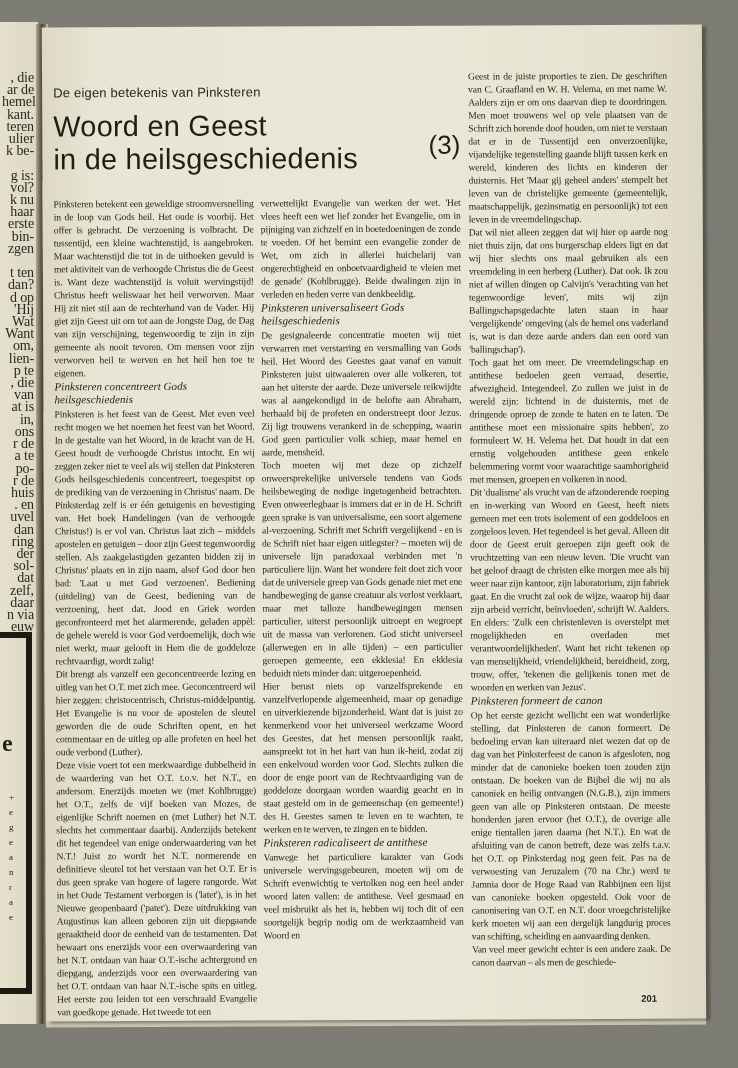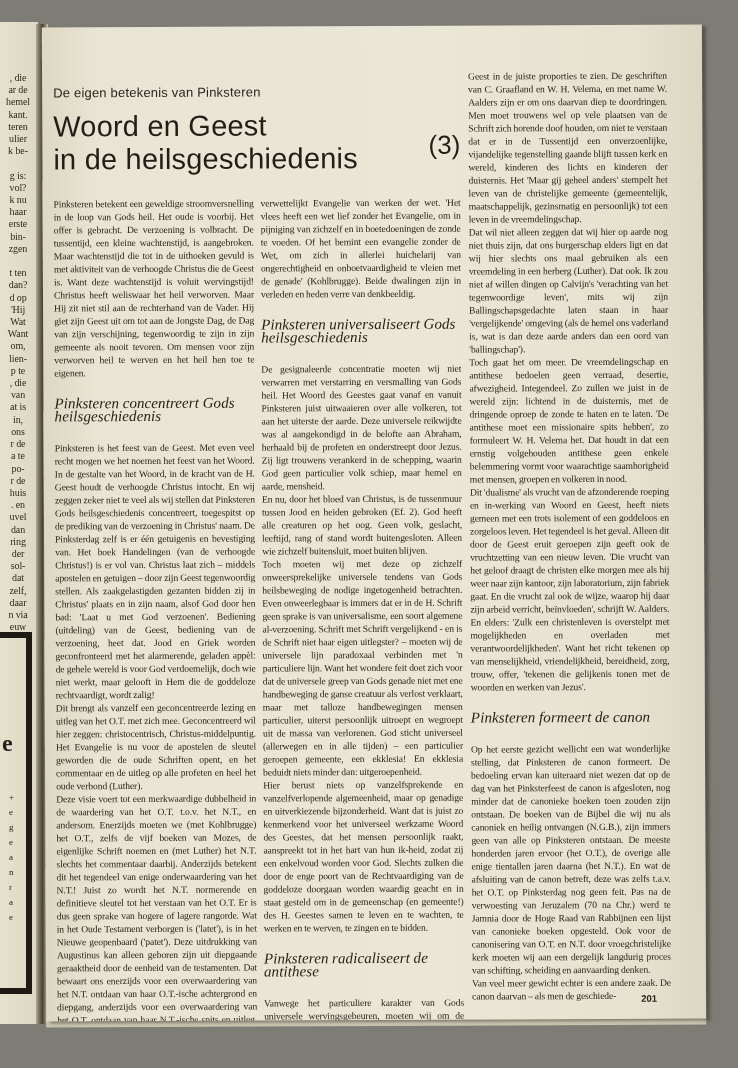--- a/index.html
+++ b/index.html
@@ -8,21 +8,21 @@
     background:#7e7d75;
     font-family:"Liberation Serif",serif;
   }
   
   .page-left{
     position:absolute;left:0;top:22px;width:38px;height:1002px;
     background:linear-gradient(90deg,#e6e1cd,#ddd8c3);
   }
   .frag-col{
     position:absolute;top:50px;right:4px;width:32px;
-    text-align:center;font-size:10px;line-height:12.2px;
+    text-align:right;font-size:14px;line-height:12.2px;
     color:#2c2821;letter-spacing:-0.1px;white-space:nowrap;
   }
   .edge-box{
     position:absolute;left:-42px;top:610px;width:62px;height:350px;
     border:6px solid #1d1a14;
   }
   .box-big-glyph{
     position:absolute;left:2px;top:708px;font-size:24px;font-weight:bold;
     color:#24201a;font-family:"Liberation Serif",serif;
   }
@@ -58,22 +58,22 @@
   .col{
     position:absolute;width:200px;
     font-size:9.6px;line-height:13px;text-align:justify;
     color:#282319;letter-spacing:-0.1px;word-spacing:-0.3px;
   }
   #col1{left:11px;top:170px;}
   #col2{left:218px;top:170px;}
   #col3{left:426px;top:44px;width:199px;}
   .body-p{margin:0;}
   .sub-head{
-    font-size:15px;font-style:italic;font-weight:normal;
-    margin:18px 0;letter-spacing:0.1px;text-align:left;
+    font-size:11px;font-style:italic;font-weight:normal;
+    margin:1px 0;letter-spacing:0.1px;text-align:left;
   }
   .page-number{
     position:absolute;left:547px;top:968px;width:64px;text-align:right;
     font-family:"Liberation Sans",sans-serif;font-weight:bold;
     font-size:9.5px;color:#24201a;
   }
   .frag-line{min-height:12.2px;}
 </style>
 </head>
 <body>
@@ -159,21 +159,20 @@
       <p class="body-p">Pinksteren betekent een geweldige stroomversnelling in de loop van Gods heil. Het oude is voorbij. Het offer is gebracht. De verzoening is volbracht. De tussentijd, een kleine wachtenstijd, is aangebroken. Maar wachtenstijd die tot in de uithoeken gevuld is met aktiviteit van de verhoogde Christus die de Geest is. Want deze wachtenstijd is voluit wervingstijd! Christus heeft weliswaar het heil verworven. Maar Hij zit niet stil aan de rechterhand van de Vader. Hij giet zijn Geest uit om tot aan de Jongste Dag, de Dag van zijn verschijning, tegenwoordig te zijn in zijn gemeente als nooit tevoren. Om mensen voor zijn verworven heil te werven en het heil hen toe te eigenen.</p>
       <h3 class="sub-head">Pinksteren concentreert Gods heilsgeschiedenis</h3>
       <p class="body-p">Pinksteren is het feest van de Geest. Met even veel recht mogen we het noemen het feest van het Woord. In de gestalte van het Woord, in de kracht van de H. Geest houdt de verhoogde Christus intocht. En wij zeggen zeker niet te veel als wij stellen dat Pinksteren Gods heilsgeschiedenis concentreert, toegespitst op de prediking van de verzoening in Christus' naam. De Pinksterdag zelf is er één getuigenis en bevestiging van. Het boek Handelingen (van de verhoogde Christus!) is er vol van. Christus laat zich – middels apostelen en getuigen – door zijn Geest tegenwoordig stellen. Als zaakgelastigden gezanten bidden zij in Christus' plaats en in zijn naam, alsof God door hen bad: 'Laat u met God verzoenen'. Bediening (uitdeling) van de Geest, bediening van de verzoening, heet dat. Jood en Griek worden geconfronteerd met het alarmerende, geladen appèl: de gehele wereld is voor God verdoemelijk, doch wie niet werkt, maar gelooft in Hem die de goddeloze rechtvaardigt, wordt zalig!</p>
       <p class="body-p">Dit brengt als vanzelf een geconcentreerde lezing en uitleg van het O.T. met zich mee. Geconcentreerd wil hier zeggen: christocentrisch, Christus-middelpuntig. Het Evangelie is nu voor de apostelen de sleutel geworden die de oude Schriften opent, en het commentaar en de uitleg op alle profeten en heel het oude verbond (Luther).</p>
       <p class="body-p">Deze visie voert tot een merkwaardige dubbelheid in de waardering van het O.T. t.o.v. het N.T., en andersom. Enerzijds moeten we (met Kohlbrugge) het O.T., zelfs de vijf boeken van Mozes, de eigenlijke Schrift noemen en (met Luther) het N.T. slechts het commentaar daarbij. Anderzijds betekent dit het tegendeel van enige onderwaardering van het N.T.! Juist zo wordt het N.T. normerende en definitieve sleutel tot het verstaan van het O.T. Er is dus geen sprake van hogere of lagere rangorde. Wat in het Oude Testament verborgen is ('latet'), is in het Nieuwe geopenbaard ('patet'). Deze uitdrukking van Augustinus kan alleen geboren zijn uit diepgaande geraaktheid door de eenheid van de testamenten. Dat bewaart ons enerzijds voor een overwaardering van het N.T. ontdaan van haar O.T.-ische achtergrond en diepgang, anderzijds voor een overwaardering van het O.T. ontdaan van haar N.T.-ische spits en uitleg. Het eerste zou leiden tot een verschraald Evangelie van goedkope genade. Het tweede tot een</p>
     </div>
   <div class="col" id="col2">
       <p class="body-p">verwettelijkt Evangelie van werken der wet. 'Het vlees heeft een wet lief zonder het Evangelie, om in pijniging van zichzelf en in boetedoeningen de zonde te voeden. Of het bemint een evangelie zonder de Wet, om zich in allerlei huichelarij van ongerechtigheid en onboetvaardigheid te vleien met de genade' (Kohlbrugge). Beide dwalingen zijn in verleden en heden verre van denkbeeldig.</p>
       <h3 class="sub-head">Pinksteren universaliseert Gods heilsgeschiedenis</h3>
       <p class="body-p">De gesignaleerde concentratie moeten wij niet verwarren met verstarring en versmalling van Gods heil. Het Woord des Geestes gaat vanaf en vanuit Pinksteren juist uitwaaieren over alle volkeren, tot aan het uiterste der aarde. Deze universele reikwijdte was al aangekondigd in de belofte aan Abraham, herhaald bij de profeten en onderstreept door Jezus. Zij ligt trouwens verankerd in de schepping, waarin God geen particulier volk schiep, maar hemel en aarde, mensheid.</p>
-      <p class="body-p">En nu, door het bloed van Christus, is de tussenmuur tussen Jood en heiden gebroken (Ef. 2). God heeft alle creaturen op het oog. Geen volk, geslacht, leeftijd, rang of stand wordt buitengesloten. Alleen wie zichzelf buitensluit, moet buiten blijven.</p>
       <p class="body-p">Toch moeten wij met deze op zichzelf onweersprekelijke universele tendens van Gods heilsbeweging de nodige ingetogenheid betrachten. Even onweerlegbaar is immers dat er in de H. Schrift geen sprake is van universalisme, een soort algemene al-verzoening. Schrift met Schrift vergelijkend - en is de Schrift niet haar eigen uitlegster? – moeten wij de universele lijn paradoxaal verbinden met 'n particuliere lijn. Want het wondere feit doet zich voor dat de universele greep van Gods genade niet met ene handbeweging de ganse creatuur als verlost verklaart, maar met talloze handbewegingen mensen particulier, uiterst persoonlijk uitroept en wegroept uit de massa van verlorenen. God sticht universeel (allerwegen en in alle tijden) – een particulier geroepen gemeente, een ekklesia! En ekklesia beduidt niets minder dan: uitgeroepenheid.</p>
       <p class="body-p">Hier berust niets op vanzelfsprekende en vanzelfverlopende algemeenheid, maar op genadige en uitverkiezende bijzonderheid. Want dat is juist zo kenmerkend voor het universeel werkzame Woord des Geestes, dat het mensen persoonlijk raakt, aanspreekt tot in het hart van hun ik-heid, zodat zij een enkelvoud worden voor God. Slechts zulken die door de enge poort van de Rechtvaardiging van de goddeloze doorgaan worden waardig geacht en in staat gesteld om in de gemeenschap (en gemeente!) des H. Geestes samen te leven en te wachten, te werken en te werven, te zingen en te bidden.</p>
       <h3 class="sub-head">Pinksteren radicaliseert de antithese</h3>
       <p class="body-p">Vanwege het particuliere karakter van Gods universele wervingsgebeuren, moeten wij om de Schrift evenwichtig te vertolken nog een heel ander woord laten vallen: de antithese. Veel gesmaad en veel misbruikt als het is, hebben wij toch dit of een soortgelijk begrip nodig om de werkzaamheid van Woord en</p>
     </div>
   <div class="col" id="col3">
       <p class="body-p">Geest in de juiste proporties te zien. De geschriften van C. Graafland en W. H. Velema, en met name W. Aalders zijn er om ons daarvan diep te doordringen. Men moet trouwens wel op vele plaatsen van de Schrift zich horende doof houden, om niet te verstaan dat er in de Tussentijd een onverzoenlijke, vijandelijke tegenstelling gaande blijft tussen kerk en wereld, kinderen des lichts en kinderen der duisternis. Het 'Maar gij geheel anders' stempelt het leven van de christelijke gemeente (gemeentelijk, maatschappelijk, gezinsmatig en persoonlijk) tot een leven in de vreemdelingschap.</p>
       <p class="body-p">Dat wil niet alleen zeggen dat wij hier op aarde nog niet thuis zijn, dat ons burgerschap elders ligt en dat wij hier slechts ons maal gebruiken als een vreemdeling in een herberg (Luther). Dat ook. Ik zou niet af willen dingen op Calvijn's 'verachting van het tegenwoordige leven', mits wij zijn Ballingschapsgedachte laten staan in haar 'vergelijkende' omgeving (als de hemel ons vaderland is, wat is dan deze aarde anders dan een oord van 'ballingschap').</p>
       <p class="body-p">Toch gaat het om meer. De vreemdelingschap en antithese bedoelen geen verraad, desertie, afwezigheid. Integendeel. Zo zullen we juist in de wereld zijn: lichtend in de duisternis, met de dringende oproep de zonde te haten en te laten. 'De antithese moet een missionaire spits hebben', zo formuleert W. H. Velema het. Dat houdt in dat een ernstig volgehouden antithese geen enkele belemmering vormt voor waarachtige saamhorigheid met mensen, groepen en volkeren in nood.</p>
       <p class="body-p">Dit 'dualisme' als vrucht van de afzonderende roeping en in-werking van Woord en Geest, heeft niets gemeen met een trots isolement of een goddeloos en zorgeloos leven. Het tegendeel is het geval. Alleen dit door de Geest eruit geroepen zijn geeft ook de vruchtzetting van een nieuw leven. 'Die vrucht van het geloof draagt de christen elke morgen mee als hij weer naar zijn kantoor, zijn laboratorium, zijn fabriek gaat. En die vrucht zal ook de wijze, waarop hij daar zijn arbeid verricht, beïnvloeden', schrijft W. Aalders. En elders: 'Zulk een christenleven is overstelpt met mogelijkheden en overladen met verantwoordelijkheden'. Want het richt tekenen op van menselijkheid, vriendelijkheid, bereidheid, zorg, trouw, offer, 'tekenen die gelijkenis tonen met de woorden en werken van Jezus'.</p>

